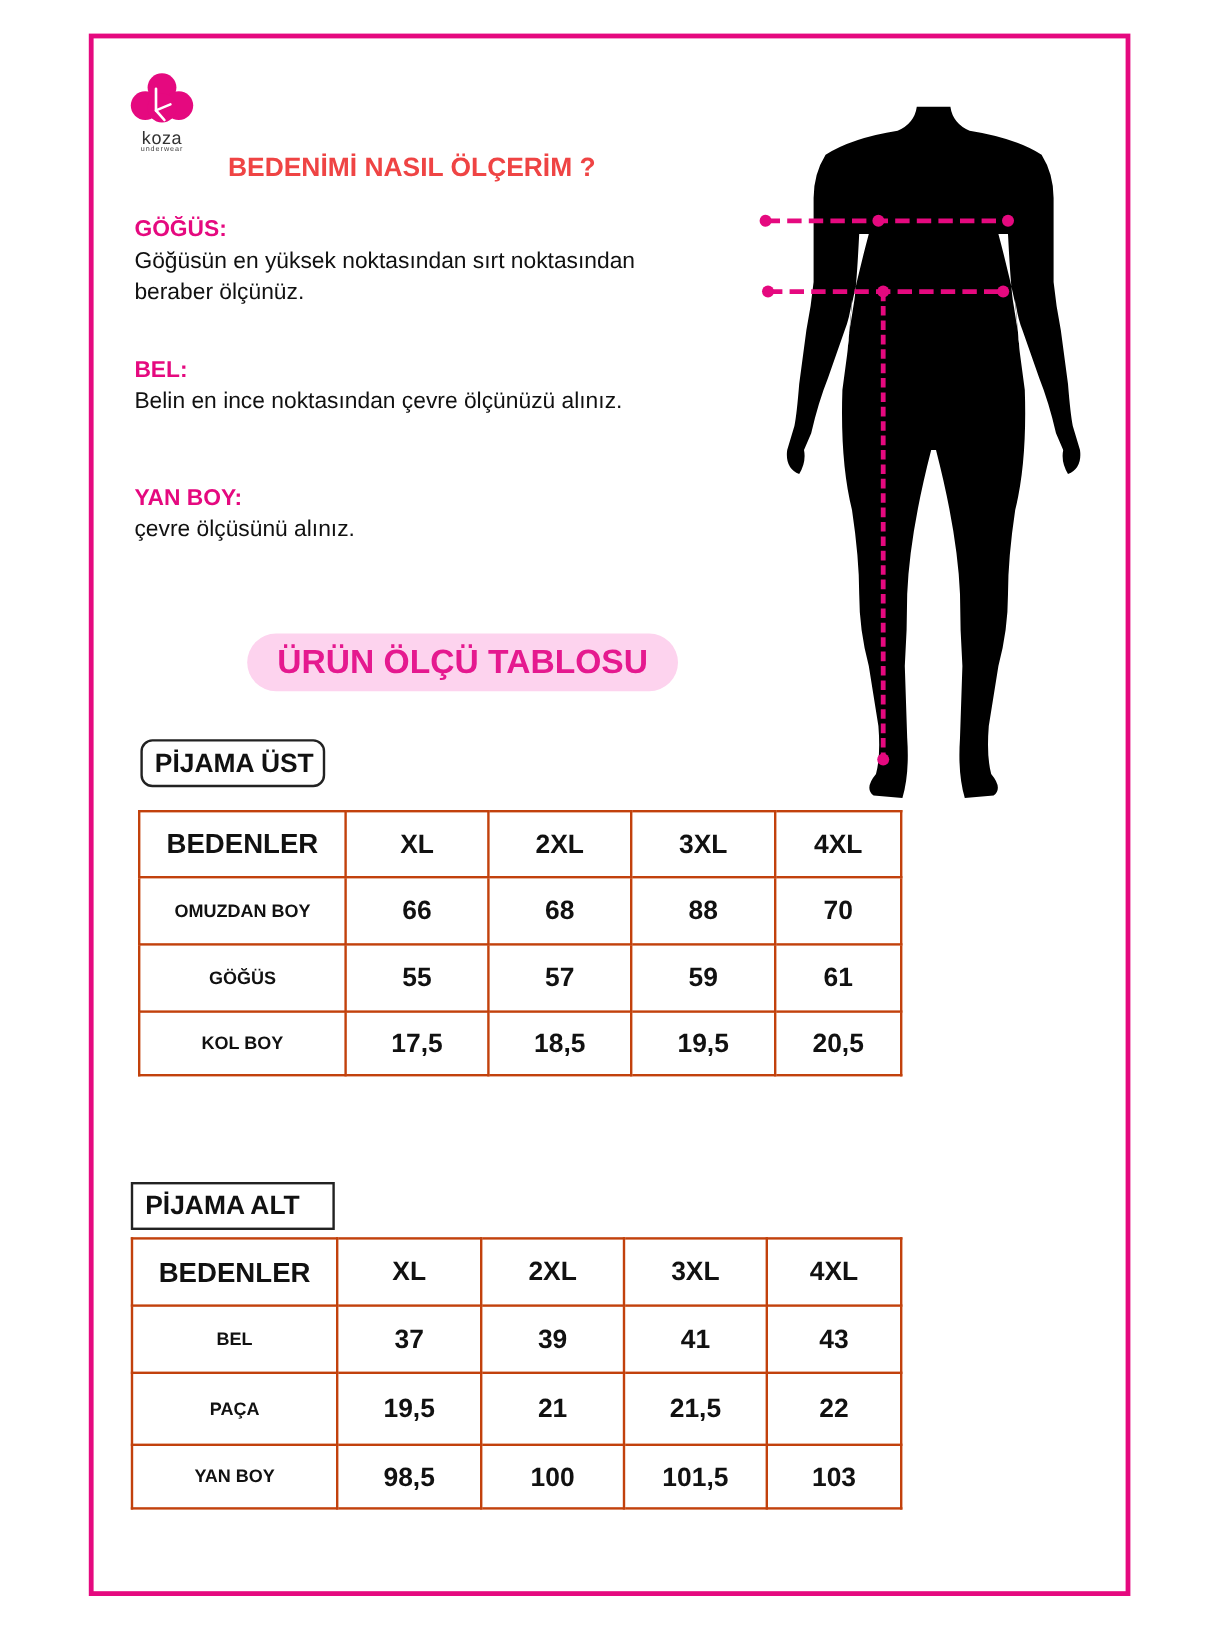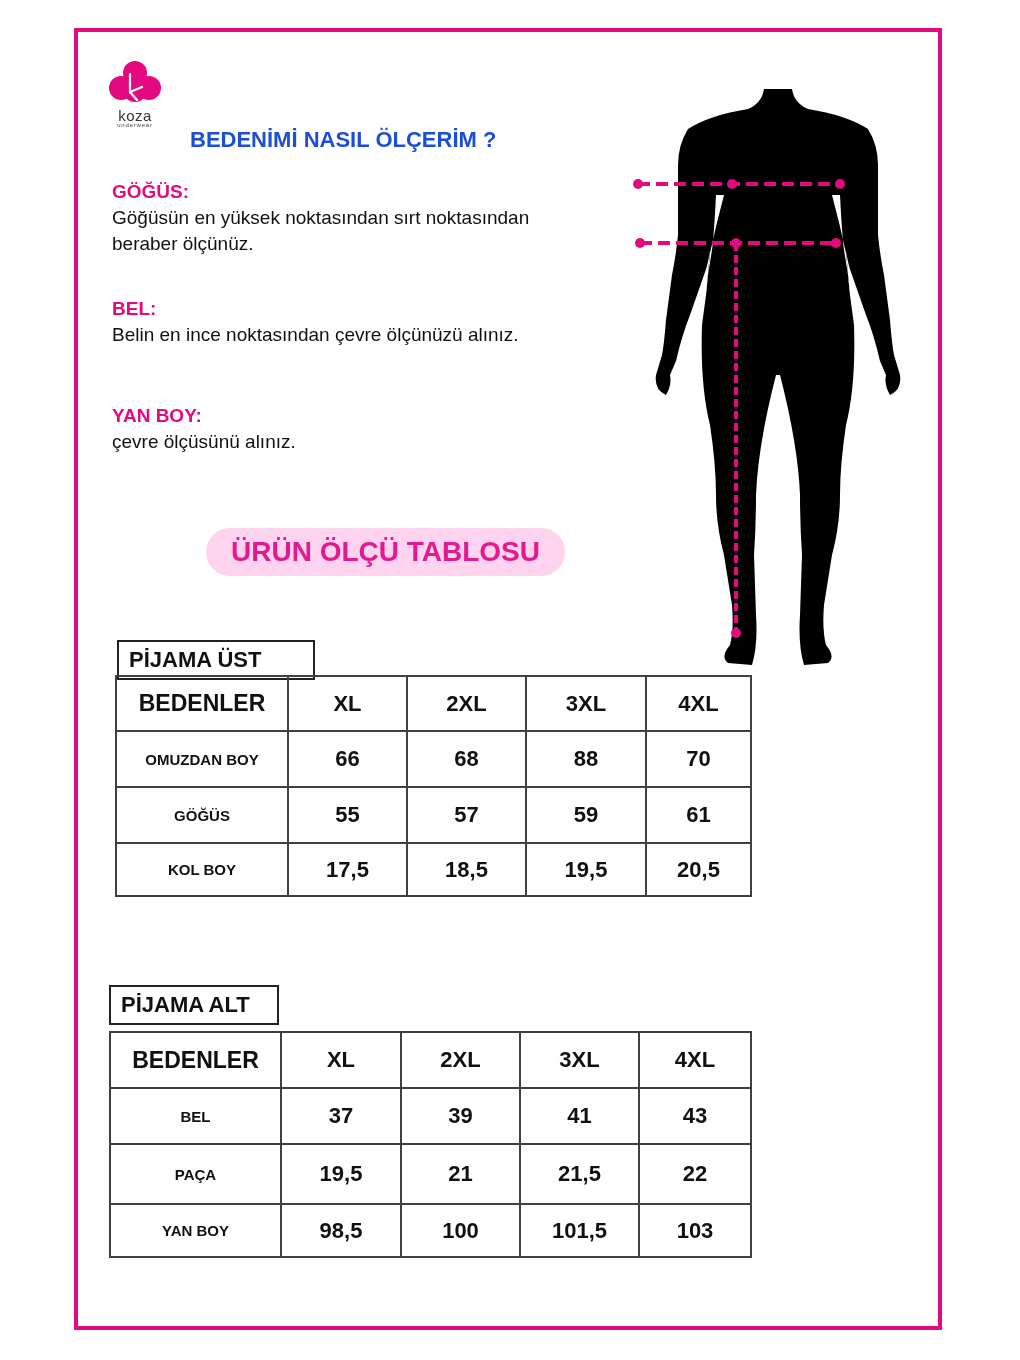--- a/index.html
+++ b/index.html
@@ -2,27 +2,27 @@
 <html><head>
 <meta charset="utf-8">
 <style>
   html, body { margin: 0; padding: 0; background: #ffffff; }
   body { width: 1020px; height: 1360px; position: relative; overflow: hidden; font-family: "Liberation Sans", sans-serif; }
   .frame { position: absolute; left: 74px; top: 28px; width: 868px; height: 1302px; border: 4px solid #e5097f; box-sizing: border-box; }
   .abs { position: absolute; }
   .logo { left: 108px; top: 60px; width: 54px; height: 66px; }
   .logo-word { position: absolute; left: 0; top: 49px; width: 54px; text-align: center; font-size: 15px; color: #333; letter-spacing: 0.5px; line-height: 14px; }
   .logo-sub { position: absolute; left: 0; top: 62px; width: 54px; text-align: center; font-size: 6px; color: #444; letter-spacing: 0.8px; line-height: 7px; }
-  .main-title { left: 190px; top: 127px; font-size: 22px; font-weight: bold; color: #1d4ed8; white-space: nowrap; }
+  .main-title { left: 190px; top: 127px; font-size: 22px; font-weight: bold; color: #ef4444; white-space: nowrap; }
   .sec-title { font-size: 19px; font-weight: bold; color: #e5097f; white-space: nowrap; }
   .sec-text { font-size: 19px; color: #111; line-height: 26px; width: 490px; }
   .banner { left: 206px; top: 528px; width: 359px; height: 48px; background: #fdd3ee; color: #e5198f; font-size: 28px; font-weight: bold; display: flex; align-items: center; justify-content: center; white-space: nowrap; border-radius: 25px; }
   .tbl-label { border: 2px solid #222; box-sizing: border-box; font-weight: bold; font-size: 22px; color: #111; display: flex; align-items: center; padding-left: 10px; white-space: nowrap; }
   table.size { position: absolute; border-collapse: collapse; table-layout: fixed; }
-  table.size td { border: 2px solid #404040; text-align: center; vertical-align: middle; color: #111; font-weight: bold; padding: 0; }
+  table.size td { border: 2px solid #c2410c; text-align: center; vertical-align: middle; color: #111; font-weight: bold; padding: 0; }
   table.size td.h { font-size: 22px; }
   table.size td.rl { font-size: 15px; }
   table.size td.v { font-size: 22px; }
   table.size td.bed { font-size: 23px; }
   .figure { left: 628px; top: 85px; width: 280px; height: 590px; }
 </style>
 </head>
 <body>
 
 <div class="frame"></div>
@@ -106,21 +106,21 @@
       <circle cx="208" cy="158" r="5"></circle>
     </g>
 
     <g stroke="#e5097f" stroke-width="4" stroke-dasharray="8 4" fill="none">
       <line x1="108" y1="158" x2="108" y2="546"></line>
     </g>
     <circle cx="108" cy="548" r="5" fill="#e5097f"></circle>
   </svg>
 </div>
 
-<div class="abs tbl-label" style="left:117px;top:640px;width:198px;height:40px;">PİJAMA ÜST</div>
+<div class="abs tbl-label" style="left:117px;top:616px;width:154px;height:40px;border-radius:10px;">PİJAMA ÜST</div>
 <table class="size" style="left:115px;top:675px;width:635px;height:220px;">
   <colgroup>
       <col style="width:172px">
       <col style="width:119px">
       <col style="width:119px">
       <col style="width:120px">
       <col style="width:105px">
     </colgroup>
   <tbody>
       <tr style="height:55px">

